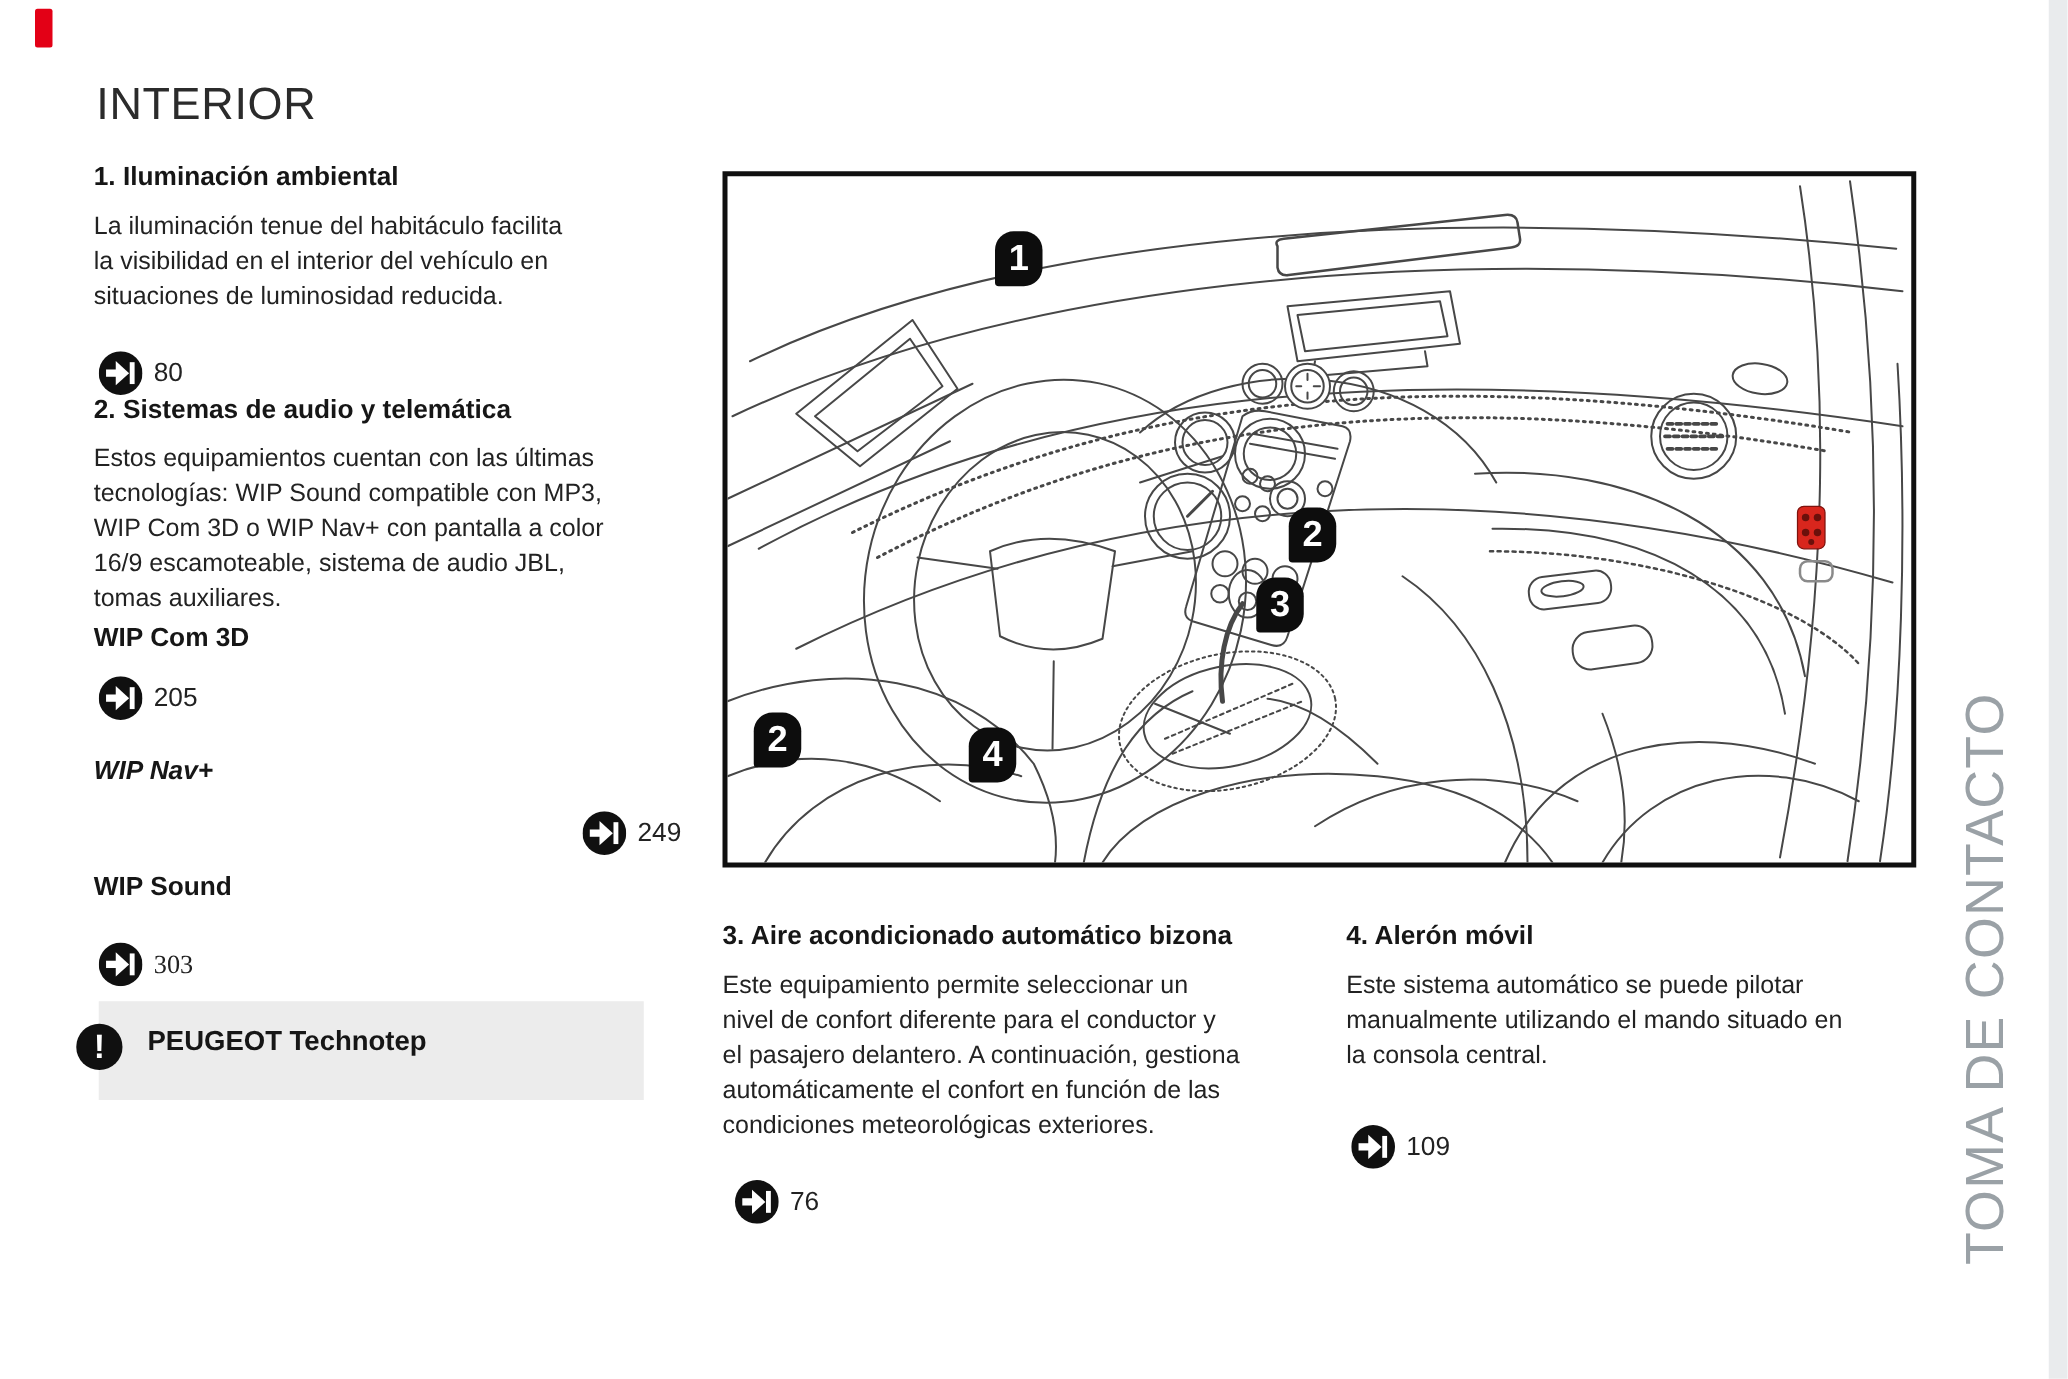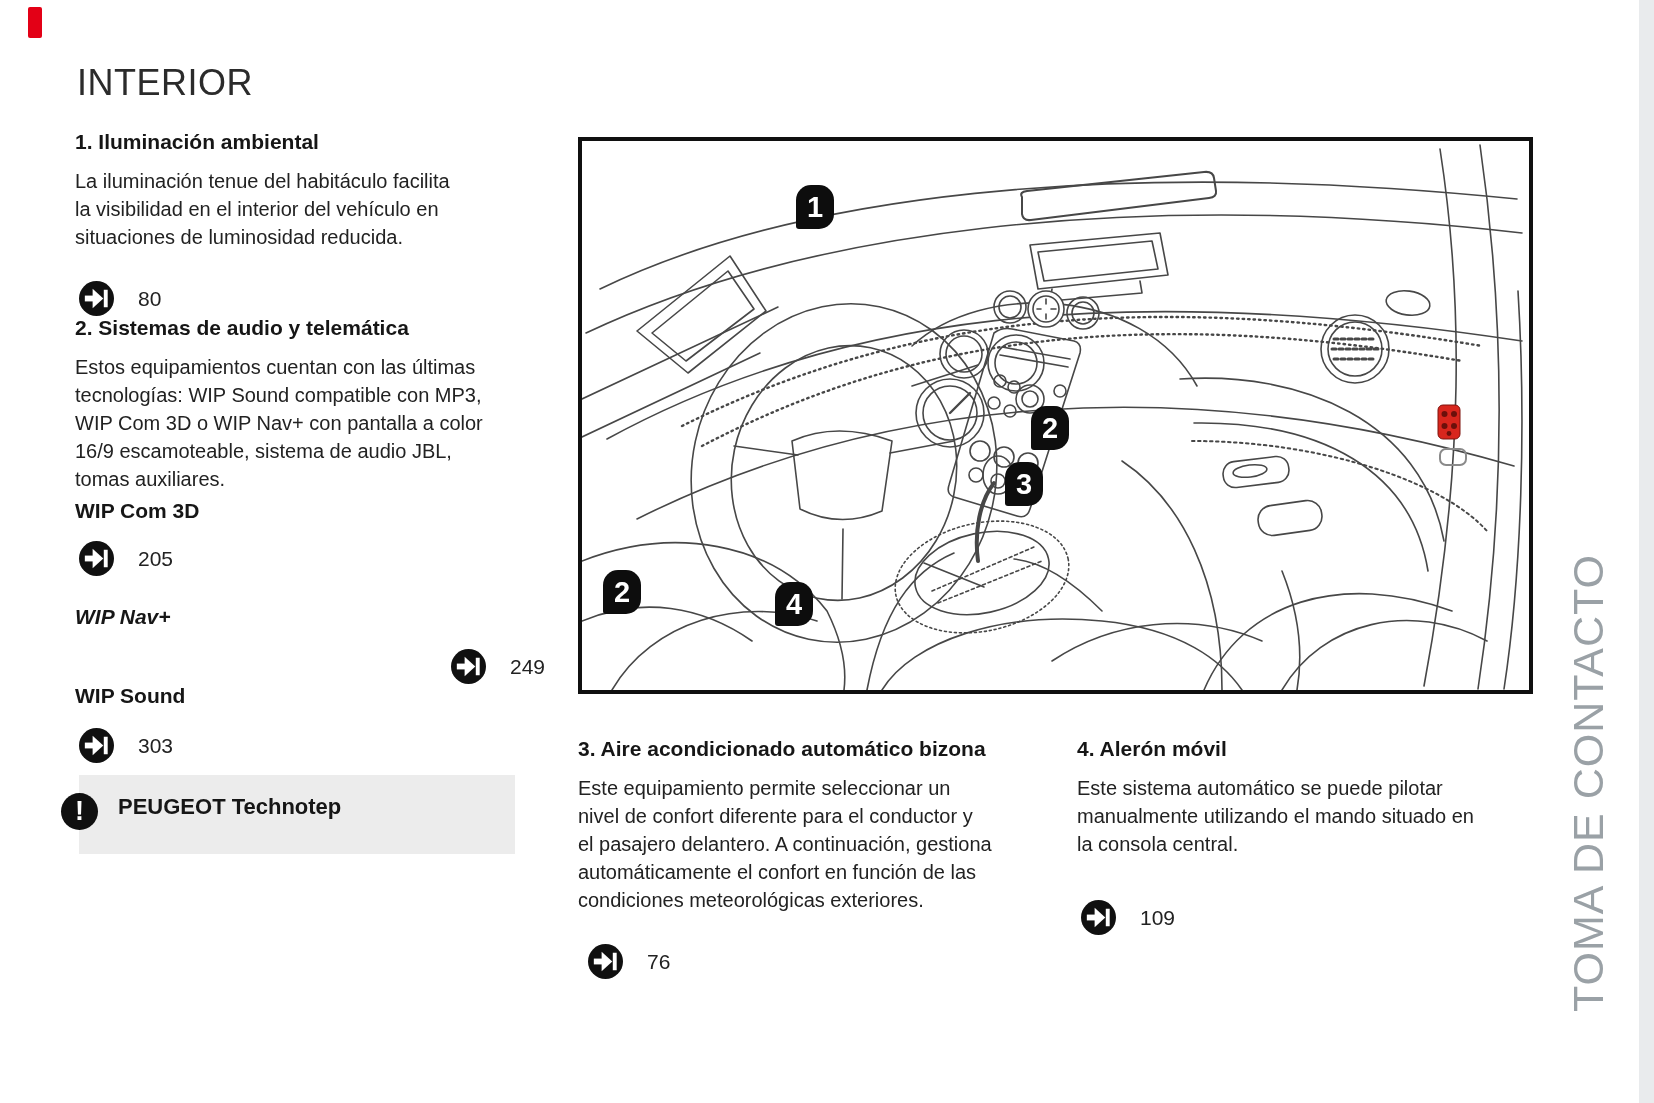--- a/index.html
+++ b/index.html
@@ -14,27 +14,27 @@
     text-align:center;transform:rotate(-90deg);transform-origin:center;
     font-size:43px;color:#9aa1a6;letter-spacing:1px;white-space:nowrap;
   }
   .page-title{position:absolute;left:77px;top:62px;font-size:36px;color:#2b2b2b;font-weight:400;letter-spacing:0.5px;}
   .col{position:absolute;}
   .col1{left:75px;top:130px;width:470px;}
   .col3{left:578px;top:730px;width:495px;}
   .col4{left:1077px;top:730px;width:470px;}
   h3.sec{font-size:21px;font-weight:bold;margin:0;color:#161616;}
   p.body{font-size:20px;line-height:28px;margin:13px 0 0 0;white-space:pre-line;color:#222;}
-  .wip{font-size:21px;font-weight:bold;color:#161616;}
-  .page-link{display:flex;align-items:center;gap:24px;margin-top:18px;padding-left:4px;}
+  .wip{font-size:21px;font-weight:bold;margin-top:14px;color:#161616;}
+  .page-link{display:flex;align-items:center;gap:9px;margin-top:18px;padding-left:4px;}
   .page-link .num{font-size:21px;color:#222;}
   .link-icon{width:35px;height:35px;display:block;}
   .mt30{margin-top:30px;}
   .mt12{margin-top:12px;}
-  .mt20{margin-top:20px;}
+  .mt20{margin-top:32px;font-family:Liberation Serif, serif;}
   .mt42{margin-top:42px;}
   .note-box{
     position:relative;margin:12px 0 0 4px;width:436px;box-sizing:border-box;
     background:#ececec;padding:19px 10px 24px 39px;
   }
   .note-box .note-title{font-size:22px;font-weight:bold;color:#161616;margin:0 0 10px 0;}
   .note-box .note-body{font-size:20px;line-height:27.5px;margin:0;white-space:pre-line;color:#222;}
   .note-icon{
     position:absolute;left:-18px;top:18px;width:37px;height:37px;border-radius:50%;
     background:#101010;color:#fff;font-size:27px;font-weight:bold;

